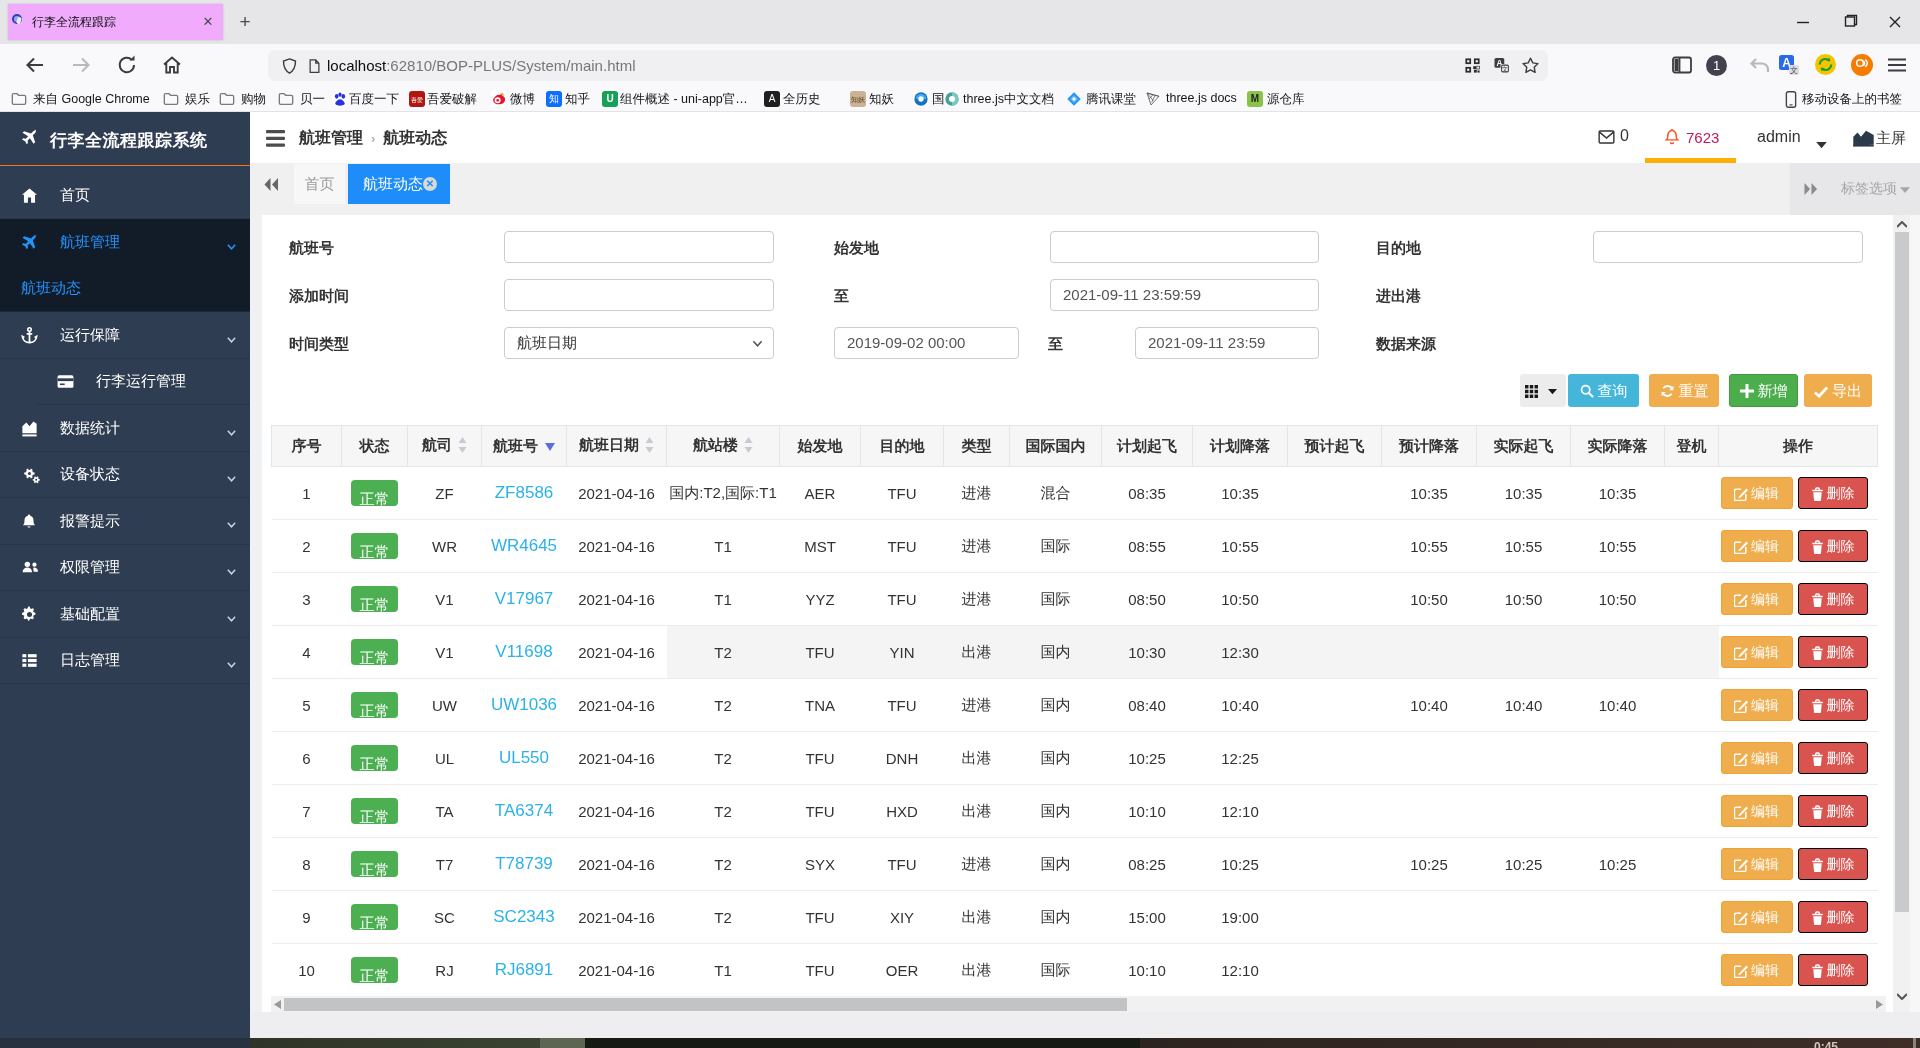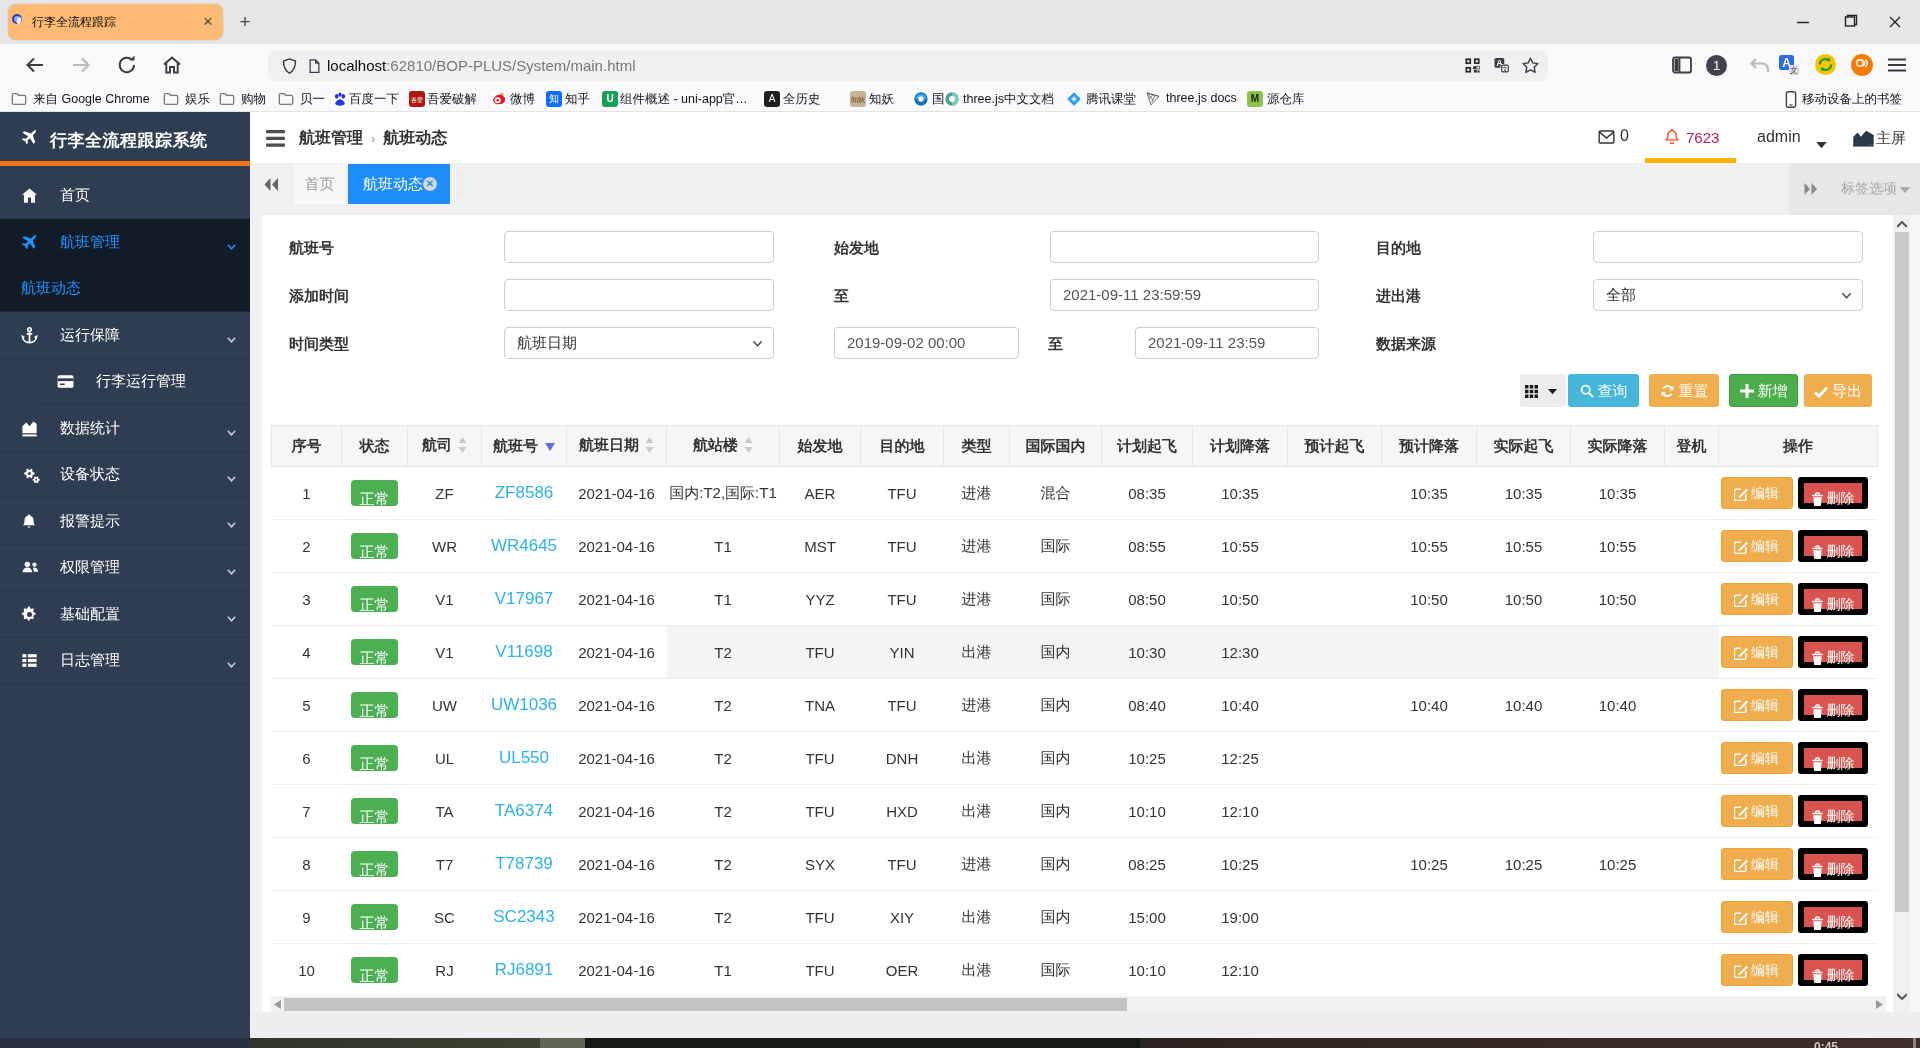--- a/index.html
+++ b/index.html
@@ -1,37 +1,37 @@
 <!DOCTYPE html>
 <html><head><meta charset="utf-8">
 <style>
 *{margin:0;padding:0;box-sizing:border-box}
 html,body{width:1920px;height:1048px;overflow:hidden}
 body{font-family:"Liberation Sans",sans-serif;position:relative;background:#fff}
 .abs{position:absolute}
 
 #tabbar{left:0;top:0;width:1920px;height:44px;background:#e6e6e9}
-#tab{left:8px;top:4px;width:215px;height:36px;background:#fdba74;border-radius:8px;box-shadow:0 0 2px rgba(0,0,0,.18)}
+#tab{left:8px;top:4px;width:215px;height:36px;background:#f0abfc;border-radius:0;box-shadow:0 0 2px rgba(0,0,0,.18)}
 #tab .fav{position:absolute;left:4px;top:10px;width:10px;height:10px;border-radius:50%;background:#9ba6f2;border:2.5px solid #3040b2}
 #tab .fav i{position:absolute;left:2.5px;top:0.5px;width:3.5px;height:7px;background:#e8ecff;display:block;transform:rotate(20deg);border-radius:2px}
 #tab .ttl{position:absolute;left:24px;top:10px;font-size:12px;color:#0c0c0d;white-space:nowrap}
 #tab .cls{position:absolute;right:7px;top:10px;width:16px;height:16px;color:#4a4a4f;font-size:13px;line-height:16px;text-align:center}
 #newtab{left:236px;top:13px;width:18px;height:18px;color:#4a4a4f;font-size:19px;line-height:17px;text-align:center;font-weight:400}
 .winbtn{top:13px;width:18px;height:18px;color:#222;text-align:center}
 #toolbar{left:0;top:44px;width:1920px;height:42px;background:#f9f9fb}
 .tbico{top:9px;width:24px;height:24px}
 #urlbar{left:268px;top:6px;width:1280px;height:31px;border-radius:7px;background:#f0f0f3}
 #urlbar .txt{position:absolute;left:59px;top:7px;font-size:15px;color:#0c0c0d;white-space:nowrap}
 #urlbar .txt span{color:#777}
 #bookmarks{left:0;top:86px;width:1920px;height:26px;background:#f9f9fb;border-bottom:1px solid #e3e3e5}
 .bm{position:absolute;top:5px;height:16px;font-size:12.5px;color:#15141a;white-space:nowrap}
 .bmico{position:absolute;top:5px;width:16px;height:16px;border-radius:3px;font-size:10px;line-height:16px;text-align:center;color:#fff;overflow:hidden}
 
 #sidebar{left:0;top:112px;width:250px;height:926px;background:#2f3d52}
-#logo{left:0;top:112px;width:250px;height:54px;border-bottom:5px solid #f97316}
+#logo{left:0;top:112px;width:250px;height:54px;border-bottom:1px solid #f97316}
 #logo .t{position:absolute;left:50px;top:17px;color:#fff;font-size:17px;font-weight:bold;letter-spacing:.5px}
 .mi{position:absolute;left:0;width:250px;height:47px;border-bottom:1px solid #293codd}
 .mi{border-bottom:1px solid #28364b}
 .mi .ic{position:absolute;left:20px;top:14px;width:20px;height:19px}
 .mi .t{position:absolute;left:60px;top:14px;color:#fff;font-size:15px}
 .mi .car{position:absolute;right:14px;top:19px;width:10px;height:10px}
 #subact{left:0;width:250px;background:#121c29}
 
 #mhead{left:250px;top:112px;width:1670px;height:51px;background:#fff}
 #crumb{position:absolute;font-size:16px;color:#333;font-weight:600}
@@ -58,21 +58,21 @@
 #ftable th{height:41px;background:#f6f6f7;border:1px solid #e3e6e9;border-left:none;font-size:15px;color:#333;font-weight:bold;text-align:center;padding:0;position:relative}
 #ftable th:first-child{border-left:1px solid #e3e6e9}
 #ftable td:last-child{padding-right:8px}
 #ftable td{height:53px;border-bottom:1px solid #ececec;font-size:15px;color:#333;text-align:center;padding:0;white-space:nowrap;overflow:hidden}
 #ftable td.g{background:#f4f4f4}
 .badge{display:inline-block;width:47px;height:26px;background:#4cb052;border-radius:4px;color:#fff;font-size:15px;line-height:38px}
 .flink{color:#2bb2e9;font-size:17px}
 .abtn{display:inline-block;height:32px;border-radius:3px;color:#fff;font-size:14px;line-height:30px;text-align:center;vertical-align:middle}
 .abtn svg{vertical-align:-3px;margin-right:3px}
 .aedit{width:72px;background:#f0ad4e;border:1px solid #eea236}
-.adel{width:70px;background:#d9534f;border:6px solid #000000;margin-left:5px}
+.adel{width:70px;background:#d9534f;border:1px solid #000000;margin-left:5px}
 
 #vscroll{left:1893px;top:215px;width:17px;height:797px;background:#f1f1f2}
 #vthumb{position:absolute;left:1.5px;top:17px;width:14px;height:680px;background:#c9cacb}
 #hscroll{position:absolute;left:9px;top:781px;width:1615px;height:16px;background:#f1f1f2}
 #hthumb{position:absolute;left:13px;top:1.5px;width:843px;height:13px;background:#c2c3c4}
 #rightgap{left:1910px;top:215px;width:10px;height:797px;background:#f7f7f8}
 #greystrip{left:250px;top:1012px;width:1670px;height:26px;background:#eeeef0}
 
 .bb{top:1038px;height:10px}
 .chev{stroke:#555;stroke-width:2;fill:none}
@@ -419,23 +419,20 @@
     <div class="finput" style="left:242px;top:16px;width:270px"></div>
     <span class="flabel" style="left:572px;top:24px">始发地</span>
     <div class="finput" style="left:788px;top:16px;width:269px"></div>
     <span class="flabel" style="left:1114px;top:24px">目的地</span>
     <div class="finput" style="left:1331px;top:16px;width:270px"></div>
     <span class="flabel" style="left:27px;top:72px">添加时间</span>
     <div class="finput" style="left:242px;top:64px;width:270px"></div>
     <span class="flabel" style="left:572px;top:72px">至</span>
     <div class="finput" style="left:788px;top:64px;width:269px">2021-09-11 23:59:59</div>
     <span class="flabel" style="left:1114px;top:72px">进出港</span>
-    <div class="fsel" style="left:1331px;top:64px;width:270px">全部<svg class="v" viewBox="0 0 12 12">
-        <path d="M1.5 3.5 L6 8.5 L10.5 3.5" fill="none" stroke="#555" stroke-width="1.7"></path>
-      </svg></div>
     <span class="flabel" style="left:27px;top:120px">时间类型</span>
     <div class="fsel" style="left:242px;top:112px;width:270px">航班日期<svg class="v" viewBox="0 0 12 12">
         <path d="M1.5 3.5 L6 8.5 L10.5 3.5" fill="none" stroke="#555" stroke-width="1.7"></path>
       </svg></div>
     <div class="finput" style="left:572px;top:112px;width:185px">2019-09-02 00:00</div>
     <span class="flabel" style="left:786px;top:120px">至</span>
     <div class="finput" style="left:873px;top:112px;width:184px">2021-09-11 23:59</div>
     <span class="flabel" style="left:1114px;top:120px">数据来源</span>
     <div class="btn" style="left:1258px;width:46px;background:#ececec"><svg width="13" height="13" viewBox="0 0 15 15">
         <g fill="#1a1a1a">

